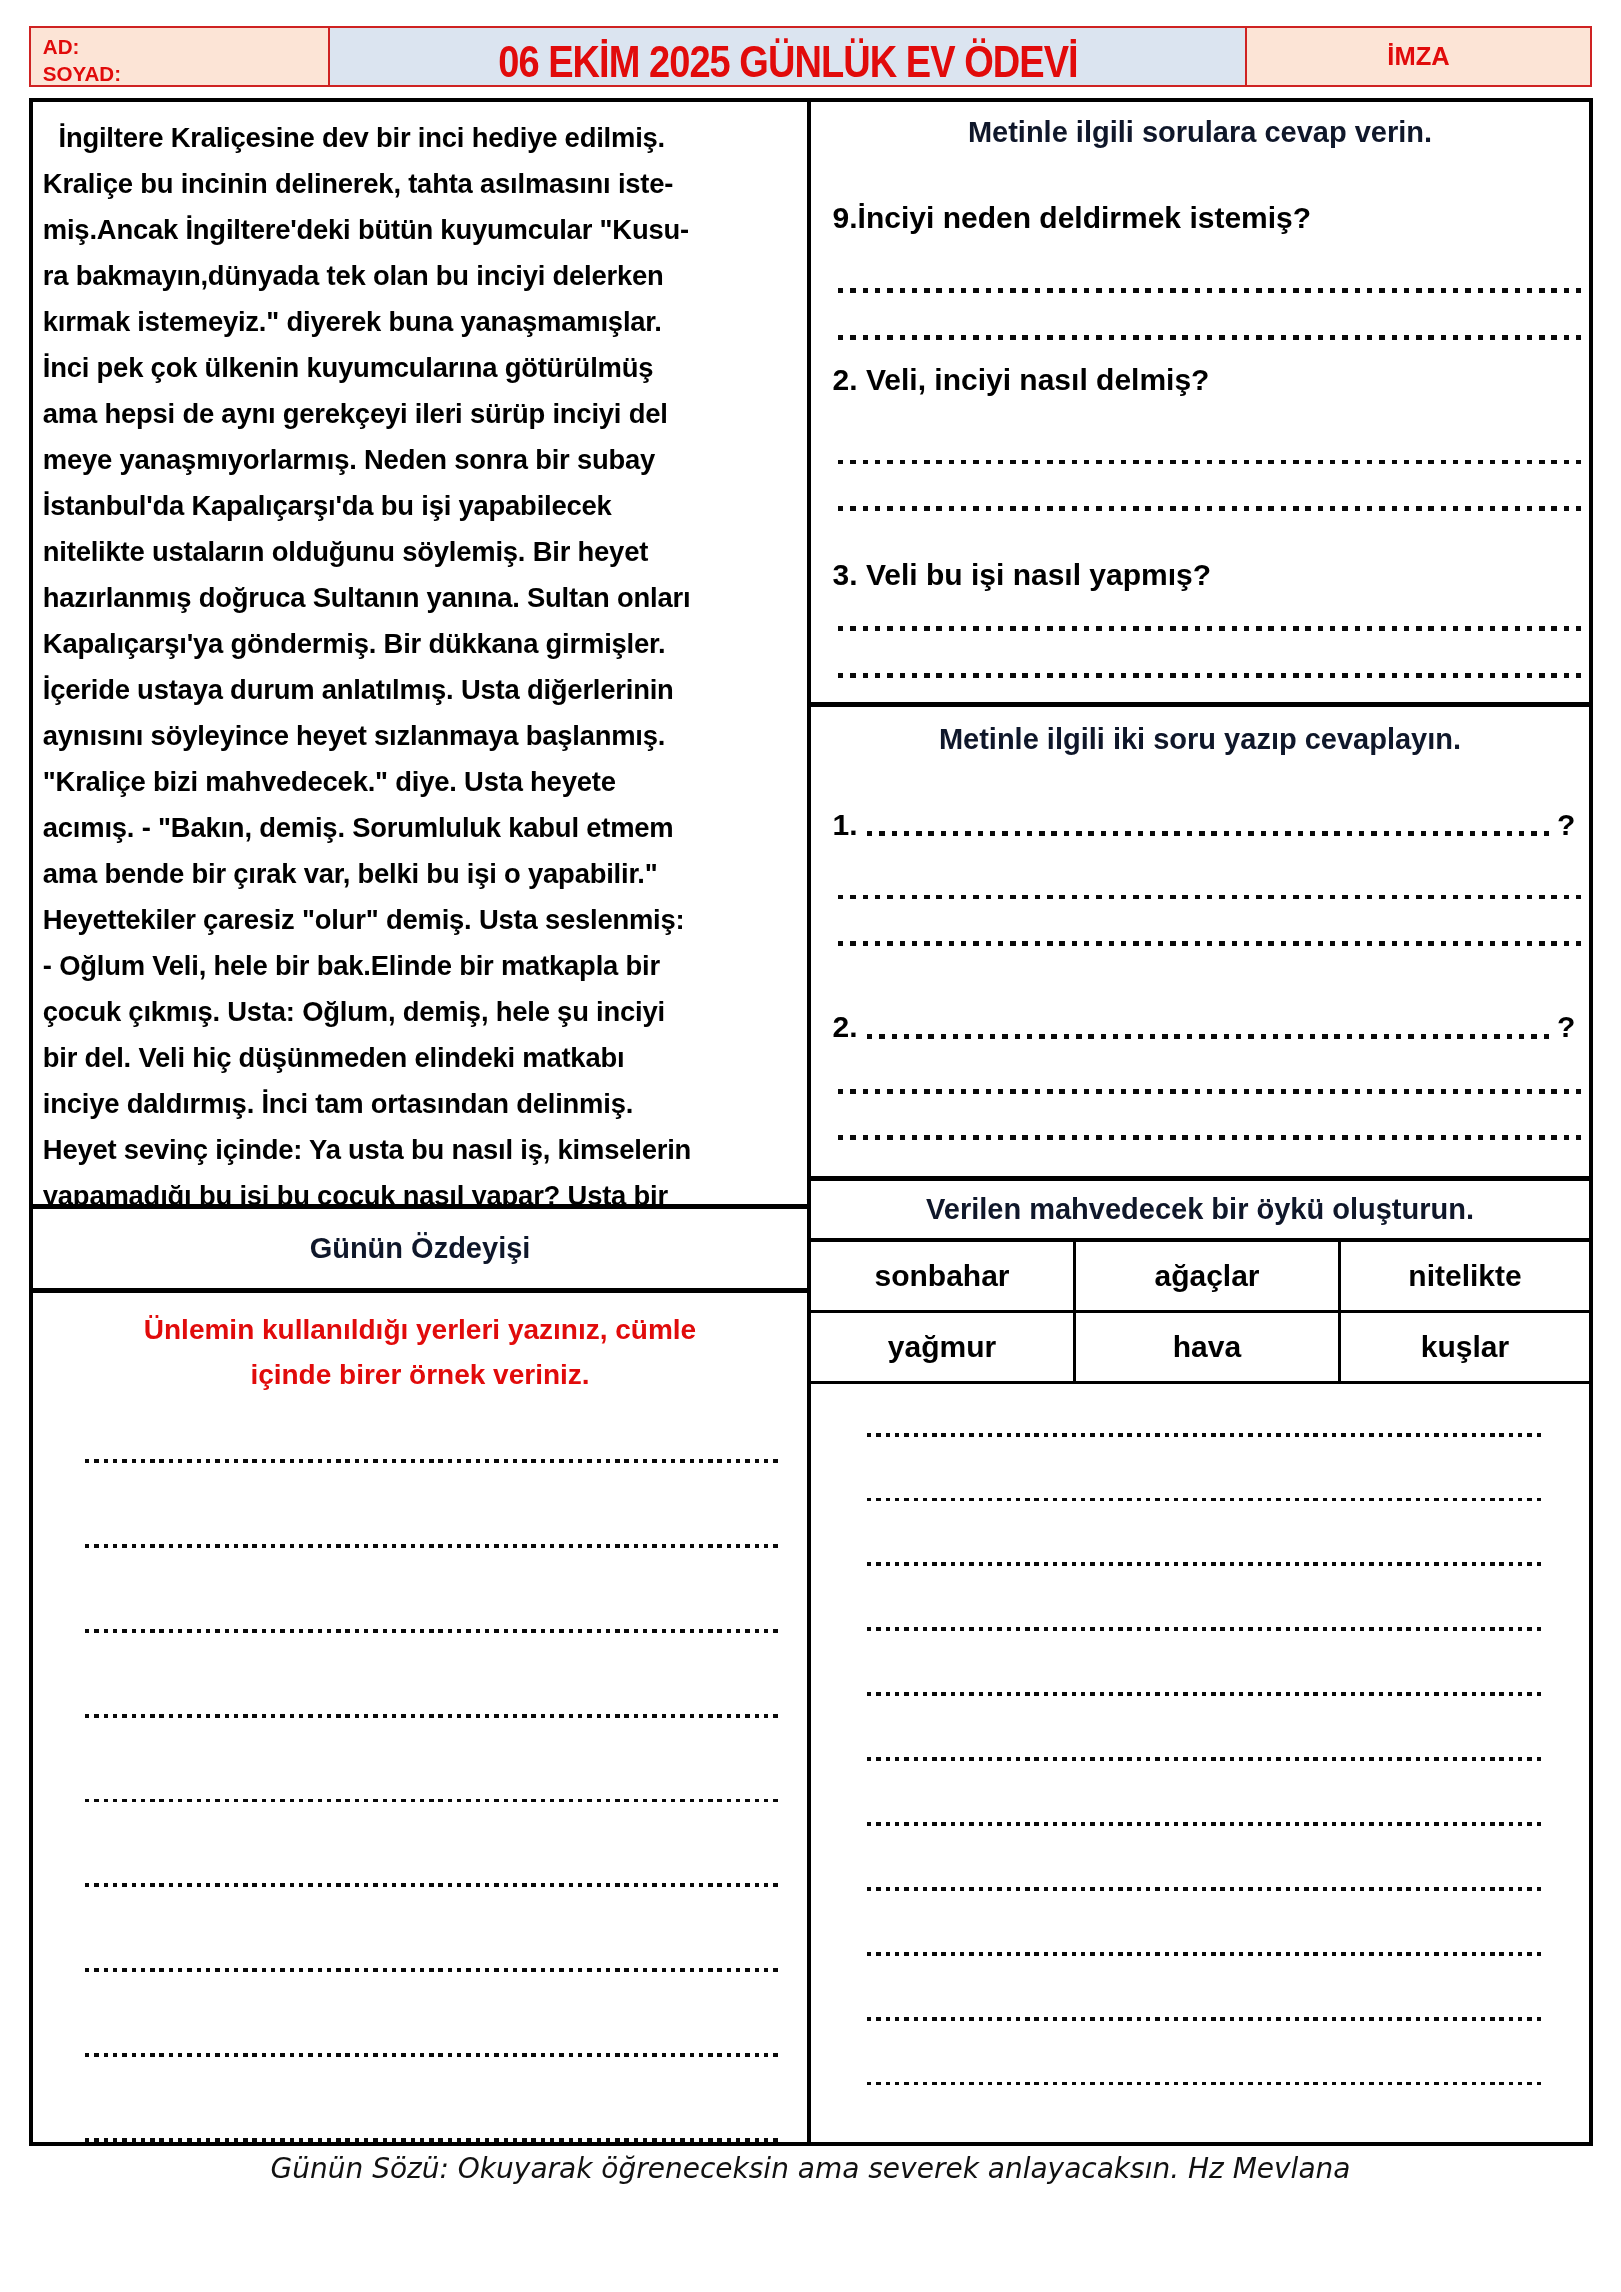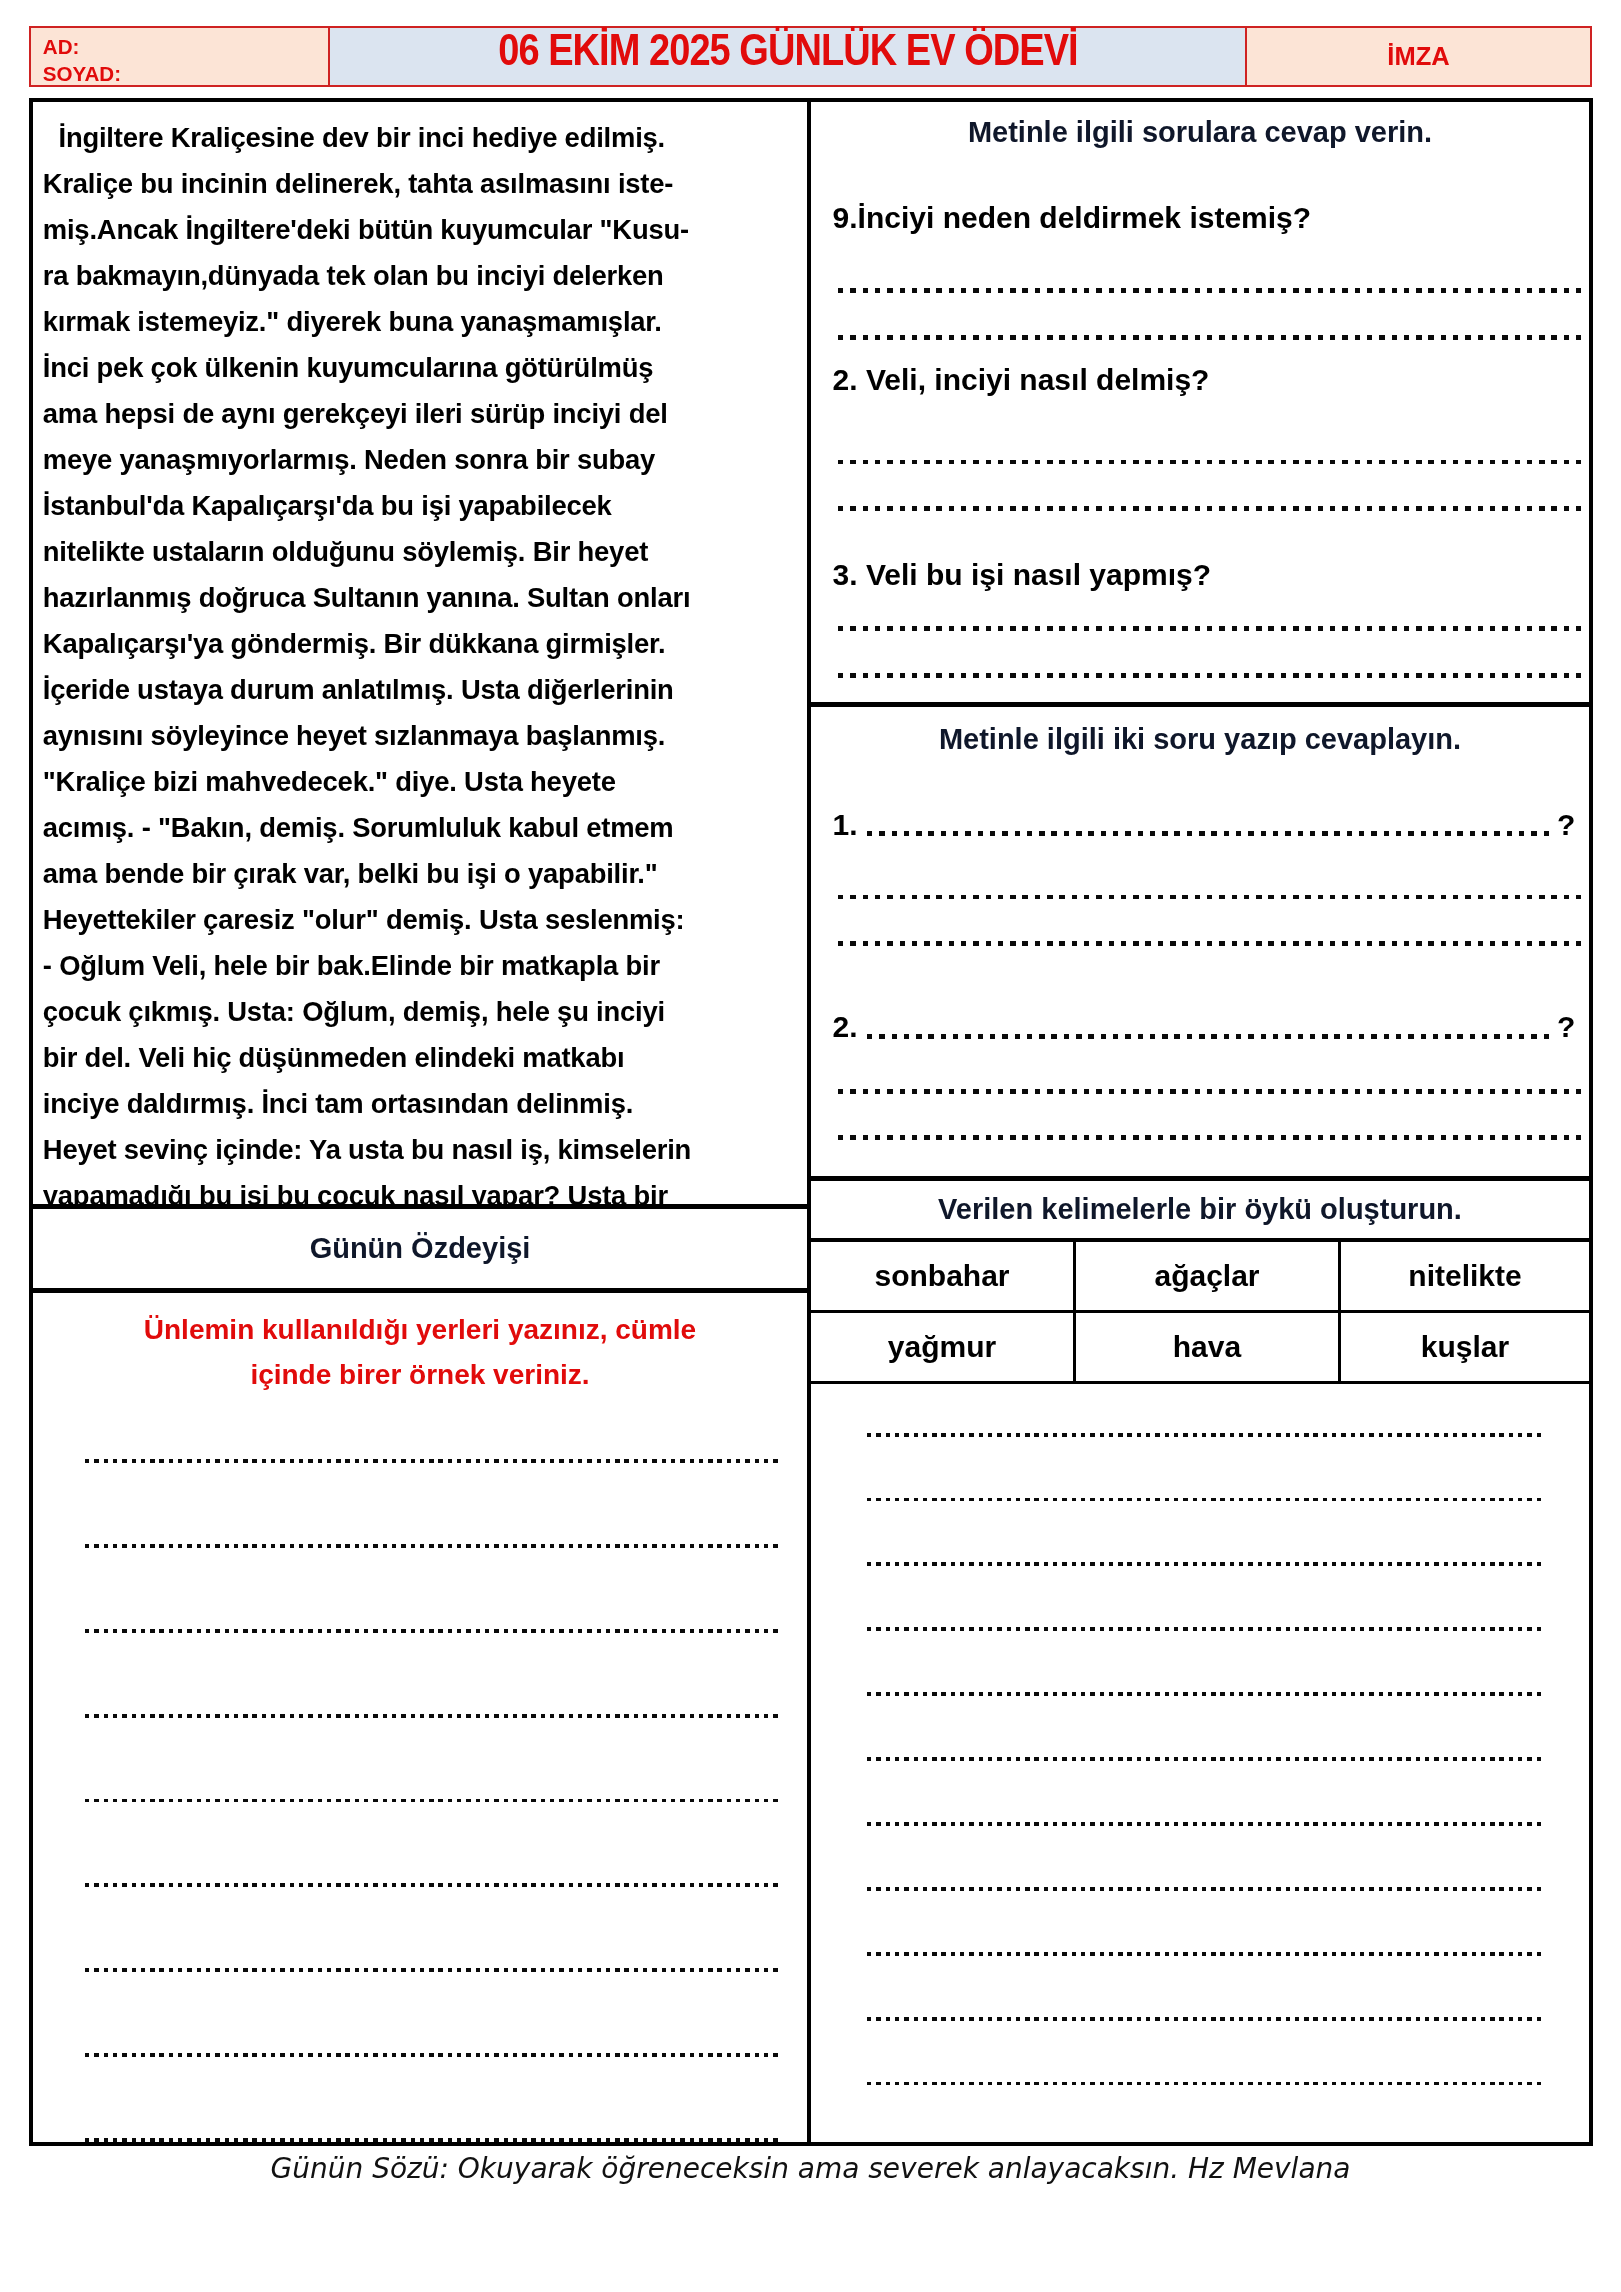--- a/index.html
+++ b/index.html
@@ -14,21 +14,21 @@
   .header-row {
     position:absolute; left:29px; top:25.5px; width:1563px; height:61px;
     display:flex; border:2.9px solid #cf2222; background:#fce4d6;
   }
   .cell-ad {
     width:297px; background:#fce4d6; color:#e10b0b; font-size:20.6px;
     line-height:26.5px; padding:6.9px 0 0 11.8px; overflow:hidden;
   }
   .cell-title {
     flex:1; background:#dbe4f0; border-left:2.9px solid #cf2222; border-right:2.9px solid #cf2222;
-    display:flex; align-items:flex-start; justify-content:center;
+    display:flex; align-items:flex-end; justify-content:center;
     color:#e10b0b; font-size:40px; letter-spacing:-1px;
   }
   .cell-title .stretch { transform:scale(0.95,1.1); white-space:nowrap; }
   .cell-imza {
     width:343px; background:#fce4d6; display:flex; align-items:center; justify-content:center;
     color:#e10b0b; font-size:25.5px;
   }
   
   .col {
     position:absolute; top:98px; height:2048px; border:4.9px solid #000; background:#fff;
@@ -204,21 +204,21 @@
         <span>2.</span>
         <span class="dotfill"></span>
         <span>?</span>
       </div>
       <div class="dotline-lg wd3"></div>
       <div class="dotline-lg wd4"></div>
     </div>
     <div class="hr5"></div>
 
     <div class="sec-words-title">
-      <div class="red-heading">Verilen kelimelerle bir öykü oluşturun.</div>
+      <div class="red-heading">Verilen mahvedecek bir öykü oluşturun.</div>
     </div>
     <div class="hr4"></div>
 
     <div class="words-table">
       <div class="words-cell">sonbahar</div>
       <div class="words-cell">ağaçlar</div>
       <div class="words-cell last">nitelikte</div>
       <div class="words-cell">yağmur</div>
       <div class="words-cell">hava</div>
       <div class="words-cell last">kuşlar</div>

